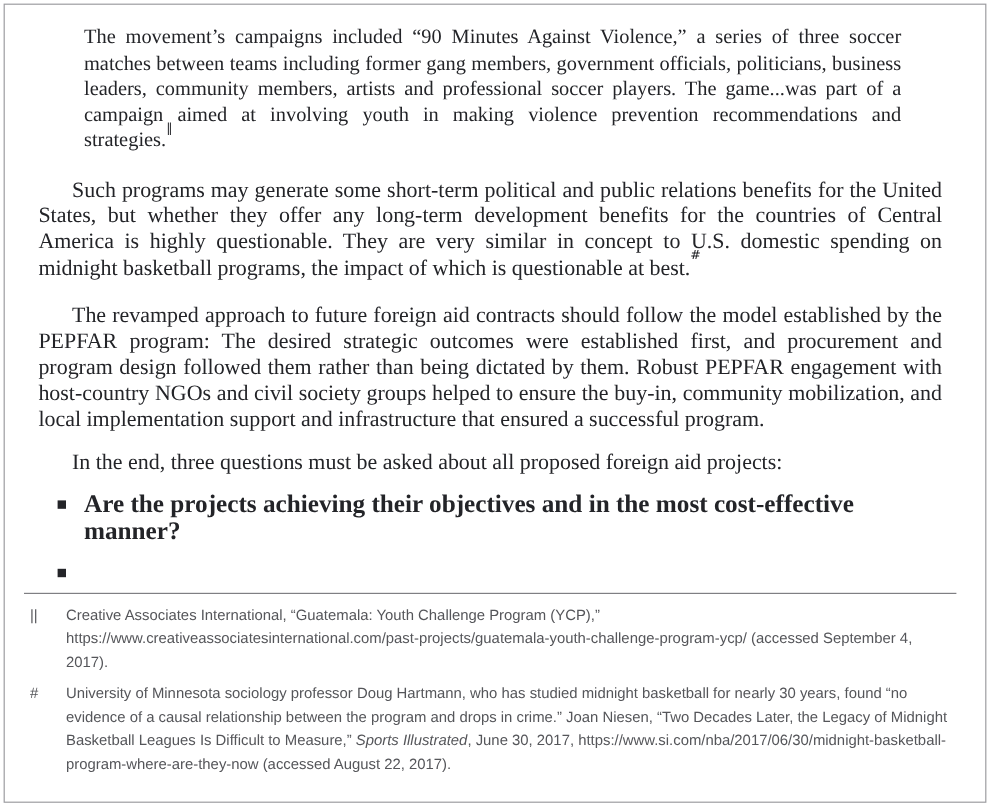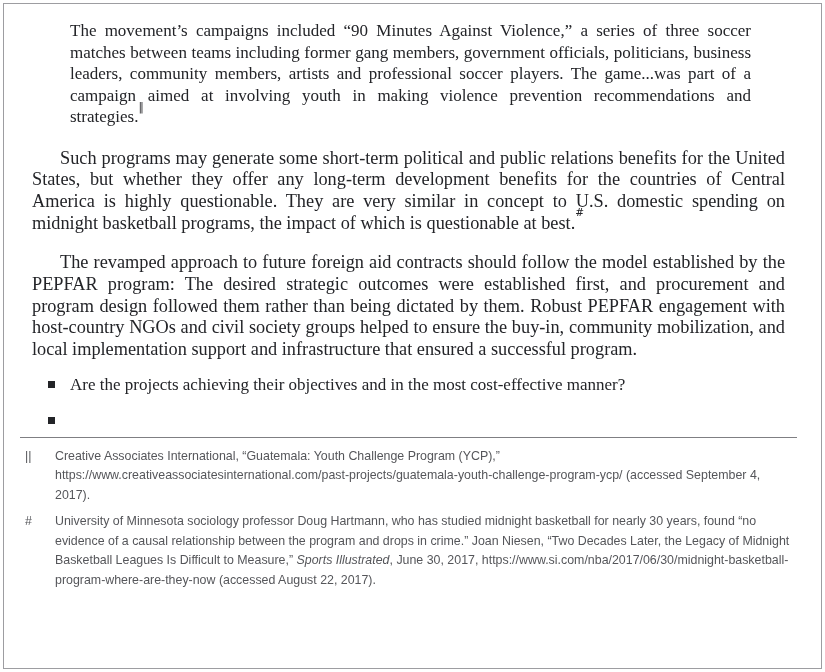--- a/index.html
+++ b/index.html
@@ -46,22 +46,23 @@
   }
   ul.bullets {
     list-style: none;
     margin: 0;
     padding: 0;
   }
   ul.bullets li {
     display: flex;
     margin-top: 13.5px;
     padding-left: 28px;
-    font-size: 17px;
+    font-size: 21px;
     line-height: 21.7px;
+    font-weight: bold;
   }
   .sq {
     width: 7px; height: 7px;
     background: #232428;
     flex: 0 0 auto;
     margin: 7px 15px 0 0;
   }
   .fn-sep {
     margin-top: 13px;
     border-top: 1px solid #7f7f83;
@@ -87,20 +88,21 @@
 <div class="page">
   <div class="frame">
     <div class="content">
 
       <blockquote class="excerpt"><span>The movement’s campaigns included “90 Minutes Against Violence,” a series of three soccer matches between teams including former gang members, government officials, politicians, business leaders, community members, artists and professional soccer players. The game...was part of a campaign aimed at involving youth in making violence prevention recommendations and strategies.</span><sup class="fnref">‖</sup></blockquote>
 
       <p class="body-para mt-a"><span>Such programs may generate some short-term political and public relations benefits for the United States, but whether they offer any long-term development benefits for the countries of Central America is highly questionable. They are very similar in concept to U.S. domestic spending on midnight basketball programs, the impact of which is questionable at best.</span><sup class="fnref">#</sup></p>
 
       <p class="body-para mt-b"><span>The revamped approach to future foreign aid contracts should follow the model established by the PEPFAR program: The desired strategic outcomes were established first, and procurement and program design followed them rather than being dictated by them. Robust PEPFAR engagement with host-country NGOs and civil society groups helped to ensure the buy-in, community mobilization, and local implementation support and infrastructure that ensured a successful program.</span></p>
 
+      <p class="body-para mt-c">In the end, three questions must be asked about all proposed foreign aid projects:</p>
 
       <ul class="bullets">
         <li>
             <span class="sq"></span>
             <span>Are the projects achieving their objectives and in the most cost-effective manner?</span>
           </li>
         <li>
             <span class="sq"></span>
           </li>
       </ul>

